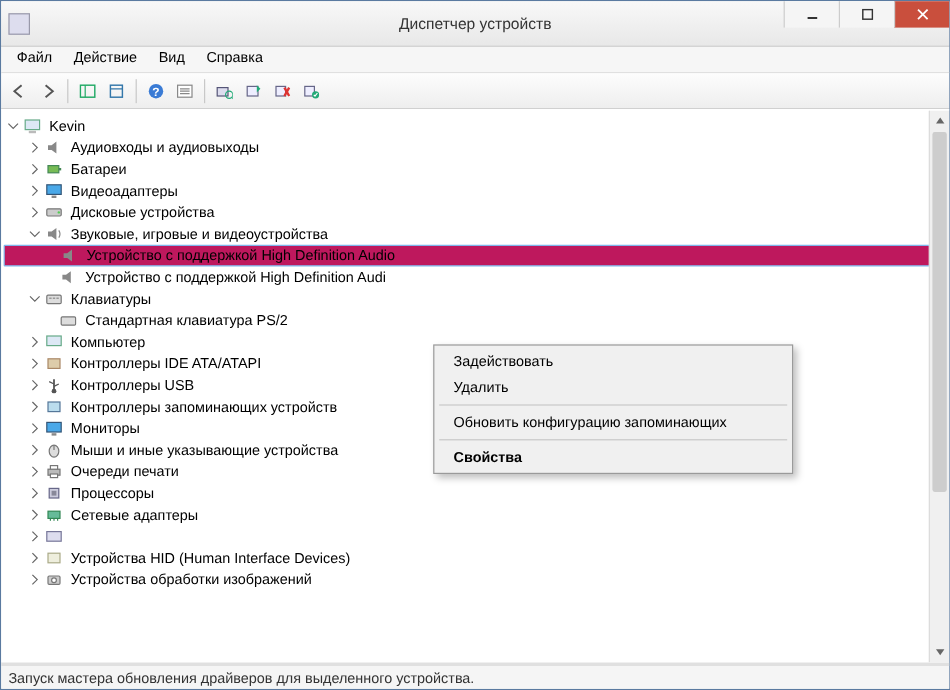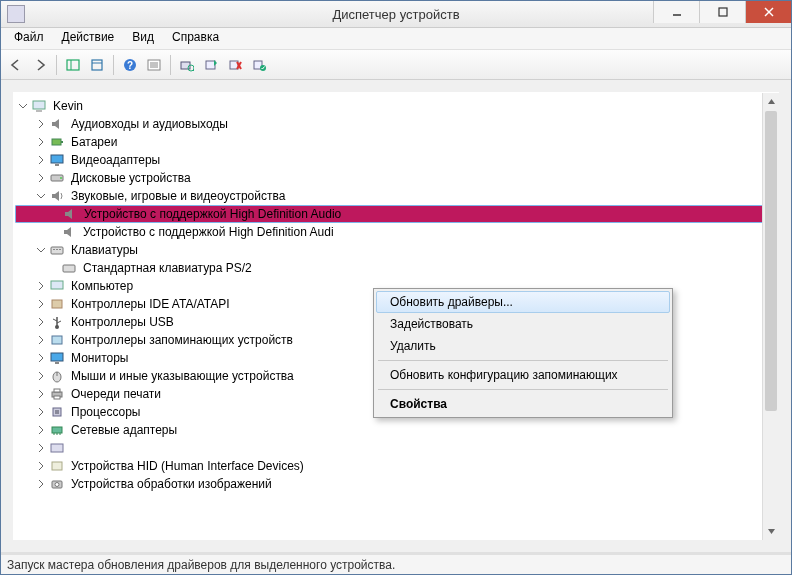--- a/index.html
+++ b/index.html
@@ -7,38 +7,38 @@
   body {
     font-family: "Segoe UI", Tahoma, sans-serif;
     font-size: 12px;
     background: #fff;
     width: 792px;
     height: 575px;
     overflow: hidden;
   }
   .window { width: 792px; height: 575px; border: 1px solid #5a7aa0; display: flex; flex-direction: column; background: #f0f0f0; }
   .titlebar {
-    height: 27px;
+    height: 38px;
     background: linear-gradient(#f8f8f8, #e8e8e8);
     display: flex; align-items: center;
     border-bottom: 1px solid #ccc;
     position: relative;
   }
   .titlebar .icon { width: 18px; height: 18px; margin: 0 6px; background:#dde; border:1px solid #99a; }
   .titlebar .title { position:absolute; left:0; right:0; text-align:center; font-size:13px; color:#333; }
   .winbtns { position:absolute; right:0; top:0; display:flex; height:22px; }
   .winbtn { width:46px; height:22px; display:flex; align-items:center; justify-content:center; border-left:1px solid #ccc; background:#f5f5f5; color:#333; }
   .winbtn.close { background:#c94f3d; color:#fff; width:46px; }
   .winbtn svg { display:block; }
   .menubar { height:22px; display:flex; align-items:flex-start; background:#f6f6f6; padding:0 4px; gap:0; border-bottom:1px solid #e0e0e0; }
   .menuitem { padding:2px 9px; font-size:12px; cursor:default; }
   .toolbar { height:30px; display:flex; align-items:center; padding:2px 4px; gap:2px; border-bottom:1px solid #d0d0d0; background:linear-gradient(#fdfdfd,#eee);}
   .tbtn { width:22px; height:22px; display:flex; align-items:center; justify-content:center; border:1px solid transparent; border-radius:2px; }
   .tsep { width:1px; height:20px; background:#c8c8c8; margin:0 3px; }
-  .content { flex:1; background:#fff; margin:12px; position:relative; overflow:hidden; border-top:1px solid #fff; }
+  .content { flex:1; background:#fff; margin:0; position:relative; overflow:hidden; border-top:1px solid #fff; }
   .tree { padding:4px 2px; font-size:12px; color:#000; line-height:18px; user-select:none; }
   .node { display:flex; align-items:center; height:18px; white-space:nowrap; }
   .exp { width:12px; height:12px; margin-right:2px; display:flex; align-items:center; justify-content:center; }
   .exp svg { display:block; }
   .devicon { width:16px; height:16px; margin-right:4px; display:flex; align-items:center; justify-content:center; }
   .lvl0 { padding-left:2px; }
   .lvl1 { padding-left:20px; }
   .lvl2 { padding-left:46px; }
   .sel { background:#be185d; border:1px solid #7eb4ea; height:18px; border-radius:1px; }
   .sel .label { }
@@ -477,21 +477,20 @@
               <rect x="2" y="4" width="10" height="7" rx="1" fill="#ccc" stroke="#777"></rect>
               <circle cx="7" cy="7.5" r="2" fill="#fff" stroke="#777"></circle>
             </svg>
           </span>
         <span class="label">Устройства обработки изображений</span>
       </div>
 
     </div>
 
     <div class="ctxmenu">
-      <div class="ctxitem hovered">Обновить драйверы...</div>
       <div class="ctxitem">Задействовать</div>
       <div class="ctxitem">Удалить</div>
       <div class="ctxsep"></div>
       <div class="ctxitem">Обновить конфигурацию запоминающих</div>
       <div class="ctxsep"></div>
       <div class="ctxitem"><b>Свойства</b></div>
     </div>
 
     <div class="scrollbar-v">
       <div class="arrow up">

